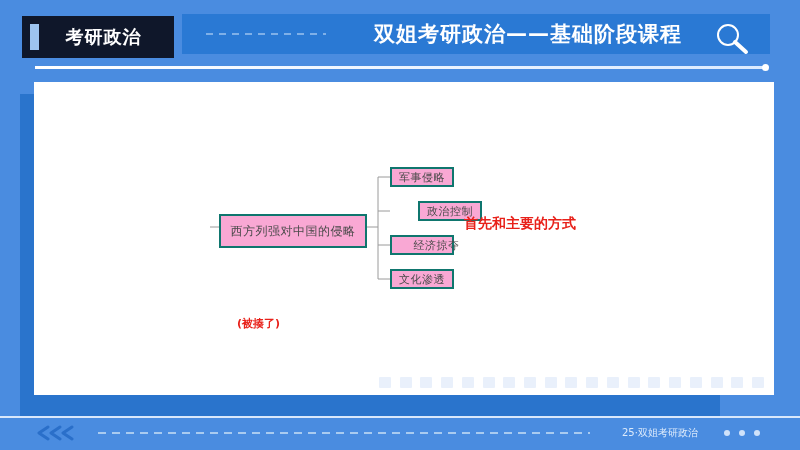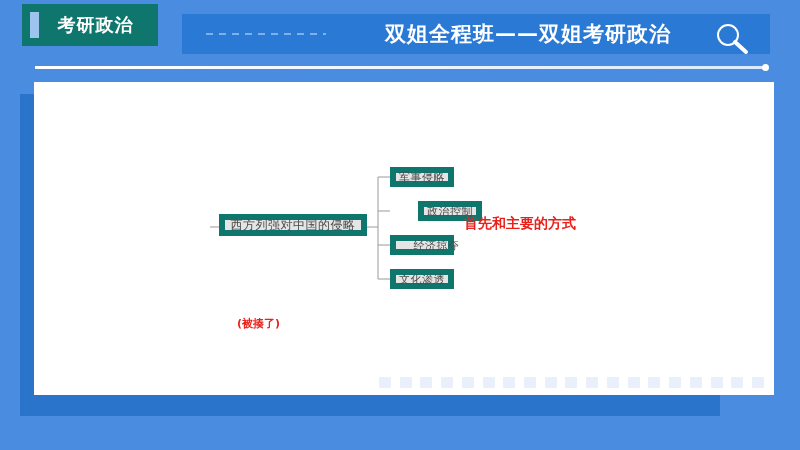--- a/index.html
+++ b/index.html
@@ -10,23 +10,23 @@
     position:relative;
   }
 
   
   #slide { position:absolute; inset:0; background:#4a8ce0; }
 
   
   #header { position:absolute; left:0; top:0; width:800px; height:70px; }
 
   .badge {
-    position:absolute; left:22px; top:4px;
-    width:136px; height:42px;
-    background:#0f766e;
+    position:absolute; left:22px; top:16px;
+    width:152px; height:42px;
+    background:#0f172a;
     display:flex; align-items:center;
   }
   .badge-accent {
     width:9px; height:26px; margin-left:8px;
     background:#9dc4ef;
   }
   .badge-text {
     flex:1; text-align:center;
     color:#ffffff; font-size:18px; font-weight:bold;
     letter-spacing:1px; padding-right:6px;
@@ -87,29 +87,29 @@
   .square-strip i {
     display:block; width:12px; height:11px;
     background:#e9f0fb; border-radius:1px;
   }
 
   
   #mindmap { position:absolute; left:0; top:0; width:740px; height:313px; }
 
   .node {
     position:absolute;
-    border:6px solid #0f766e;
-    background:#e5e5e5;
+    border:2px solid #0f766e;
+    background:#f9a8d4;
     color:#4a4a4a;
     font-size:11px;
     display:flex; align-items:center; justify-content:center;
     white-space:nowrap;
     letter-spacing:0.5px;
   }
-  .node-root { left:185px; top:132px; width:148px; height:22px; font-size:12px; }
+  .node-root { left:185px; top:132px; width:148px; height:34px; font-size:12px; }
   .node-leaf { left:356px; width:64px; height:20px; }
   .leaf-0 { top:85px; }
   .leaf-1 { top:119px;margin-left:28px; }
   .leaf-2 { top:153px;padding-left:29px; }
   .leaf-3 { top:187px; }
 
   .annot {
     position:absolute;
     color:#e8211a; font-weight:bold; white-space:nowrap;margin-top:46px;
   }
@@ -155,21 +155,21 @@
 
   <div id="header">
 
     <div class="badge">
       <span class="badge-accent"></span>
       <span class="badge-text">考研政治</span>
     </div>
 
     <div class="title-bar">
       <span class="dashes"></span>
-      <span class="title-text">双姐全程班——双姐考研政治</span>
+      <span class="title-text">双姐考研政治——基础阶段课程</span>
       <span class="search-icon">
         <svg width="40" height="34" viewBox="0 0 40 34">
           <circle cx="16" cy="14" r="10" fill="none" stroke="#ffffff" stroke-width="2"></circle>
           <line x1="23" y1="21" x2="34" y2="31" stroke="#ffffff" stroke-width="4" stroke-linecap="round"></line>
         </svg>
       </span>
     </div>
 
     <div class="head-rule"></div>
     <div class="head-rule-dot"></div>
@@ -232,14 +232,35 @@
       <i></i>
       <i></i>
       <i></i>
       <i></i>
       <i></i>
       <i></i>
       <i></i>
     </div>
   </div>
 
+  <div id="footer">
+    <div class="footer-rule-top"></div>
+
+    <span class="chevrons">
+      <svg width="44" height="16" viewBox="0 0 44 16">
+        <polyline points="12,2 3,8 12,14" fill="none" stroke="#2a6fc9" stroke-width="3" stroke-linecap="round" stroke-linejoin="round"></polyline>
+        <polyline points="24,2 15,8 24,14" fill="none" stroke="#2a6fc9" stroke-width="3" stroke-linecap="round" stroke-linejoin="round"></polyline>
+        <polyline points="36,2 27,8 36,14" fill="none" stroke="#2a6fc9" stroke-width="3" stroke-linecap="round" stroke-linejoin="round"></polyline>
+      </svg>
+    </span>
+
+    <span class="footer-dashes"></span>
+
+    <span class="footer-label">25·双姐考研政治</span>
+
+    <span class="footer-dots">
+      <i></i>
+      <i></i>
+      <i></i>
+    </span>
+  </div>
 
 </div>
 
 </body></html>

